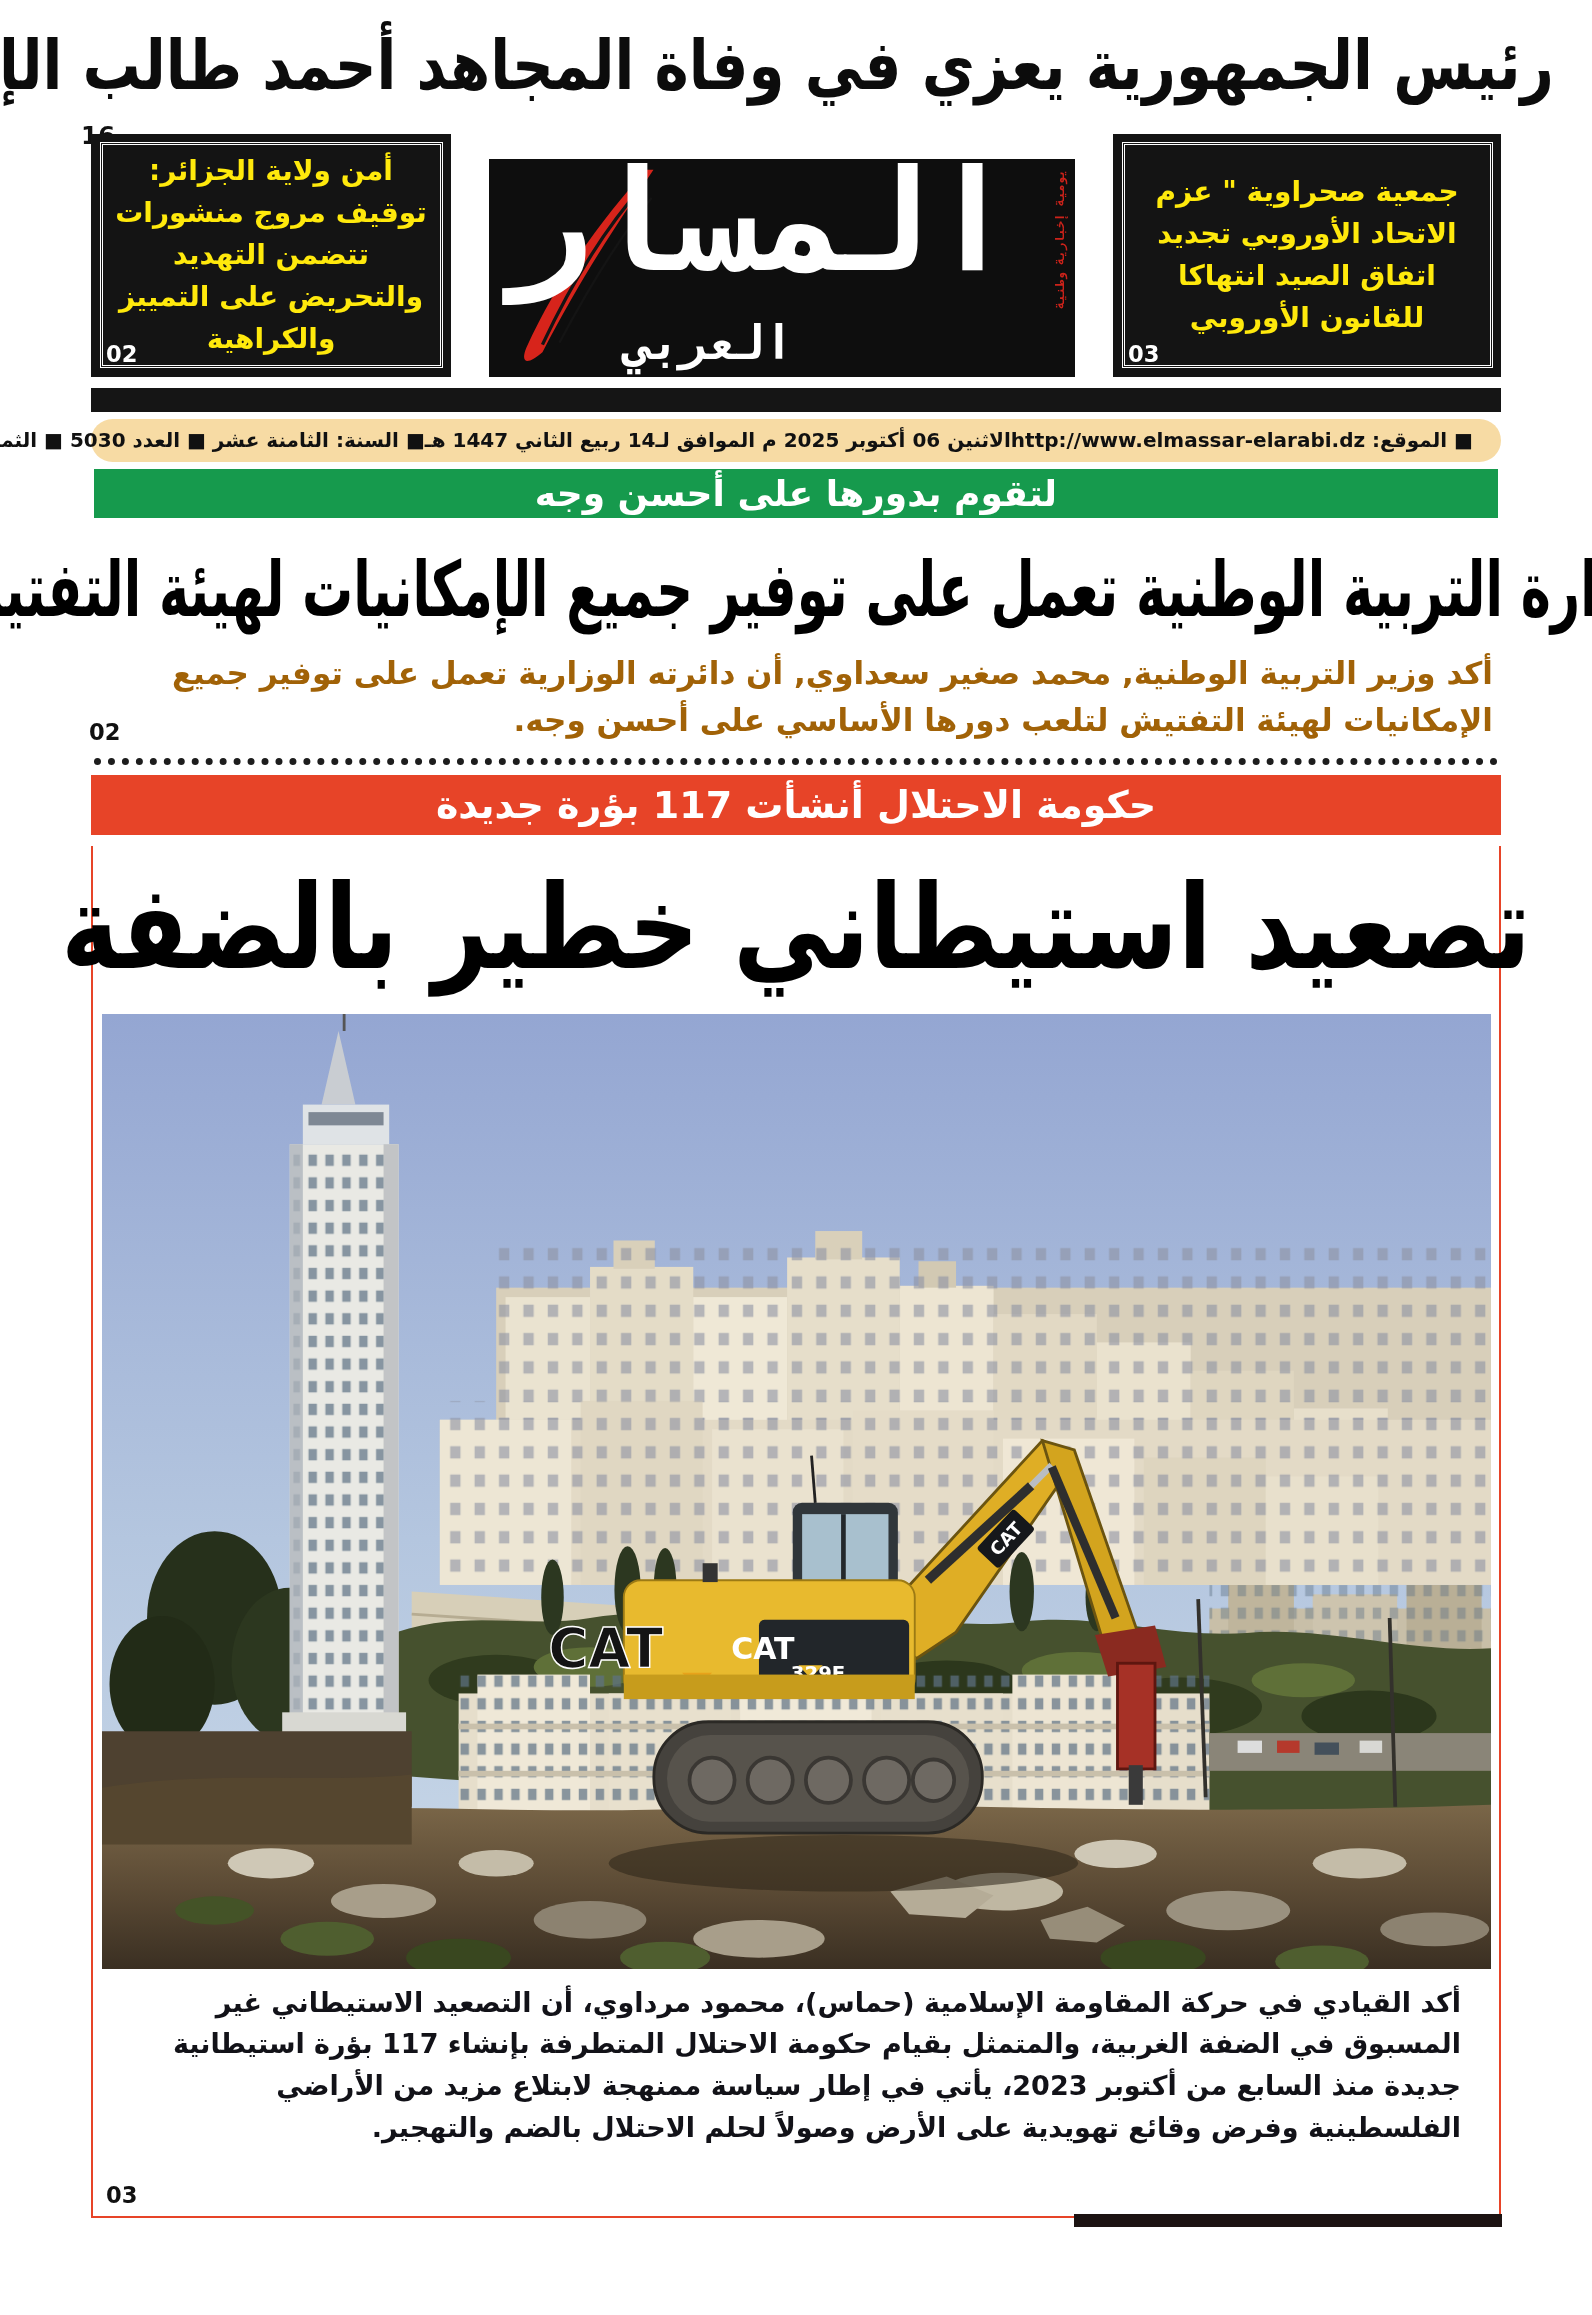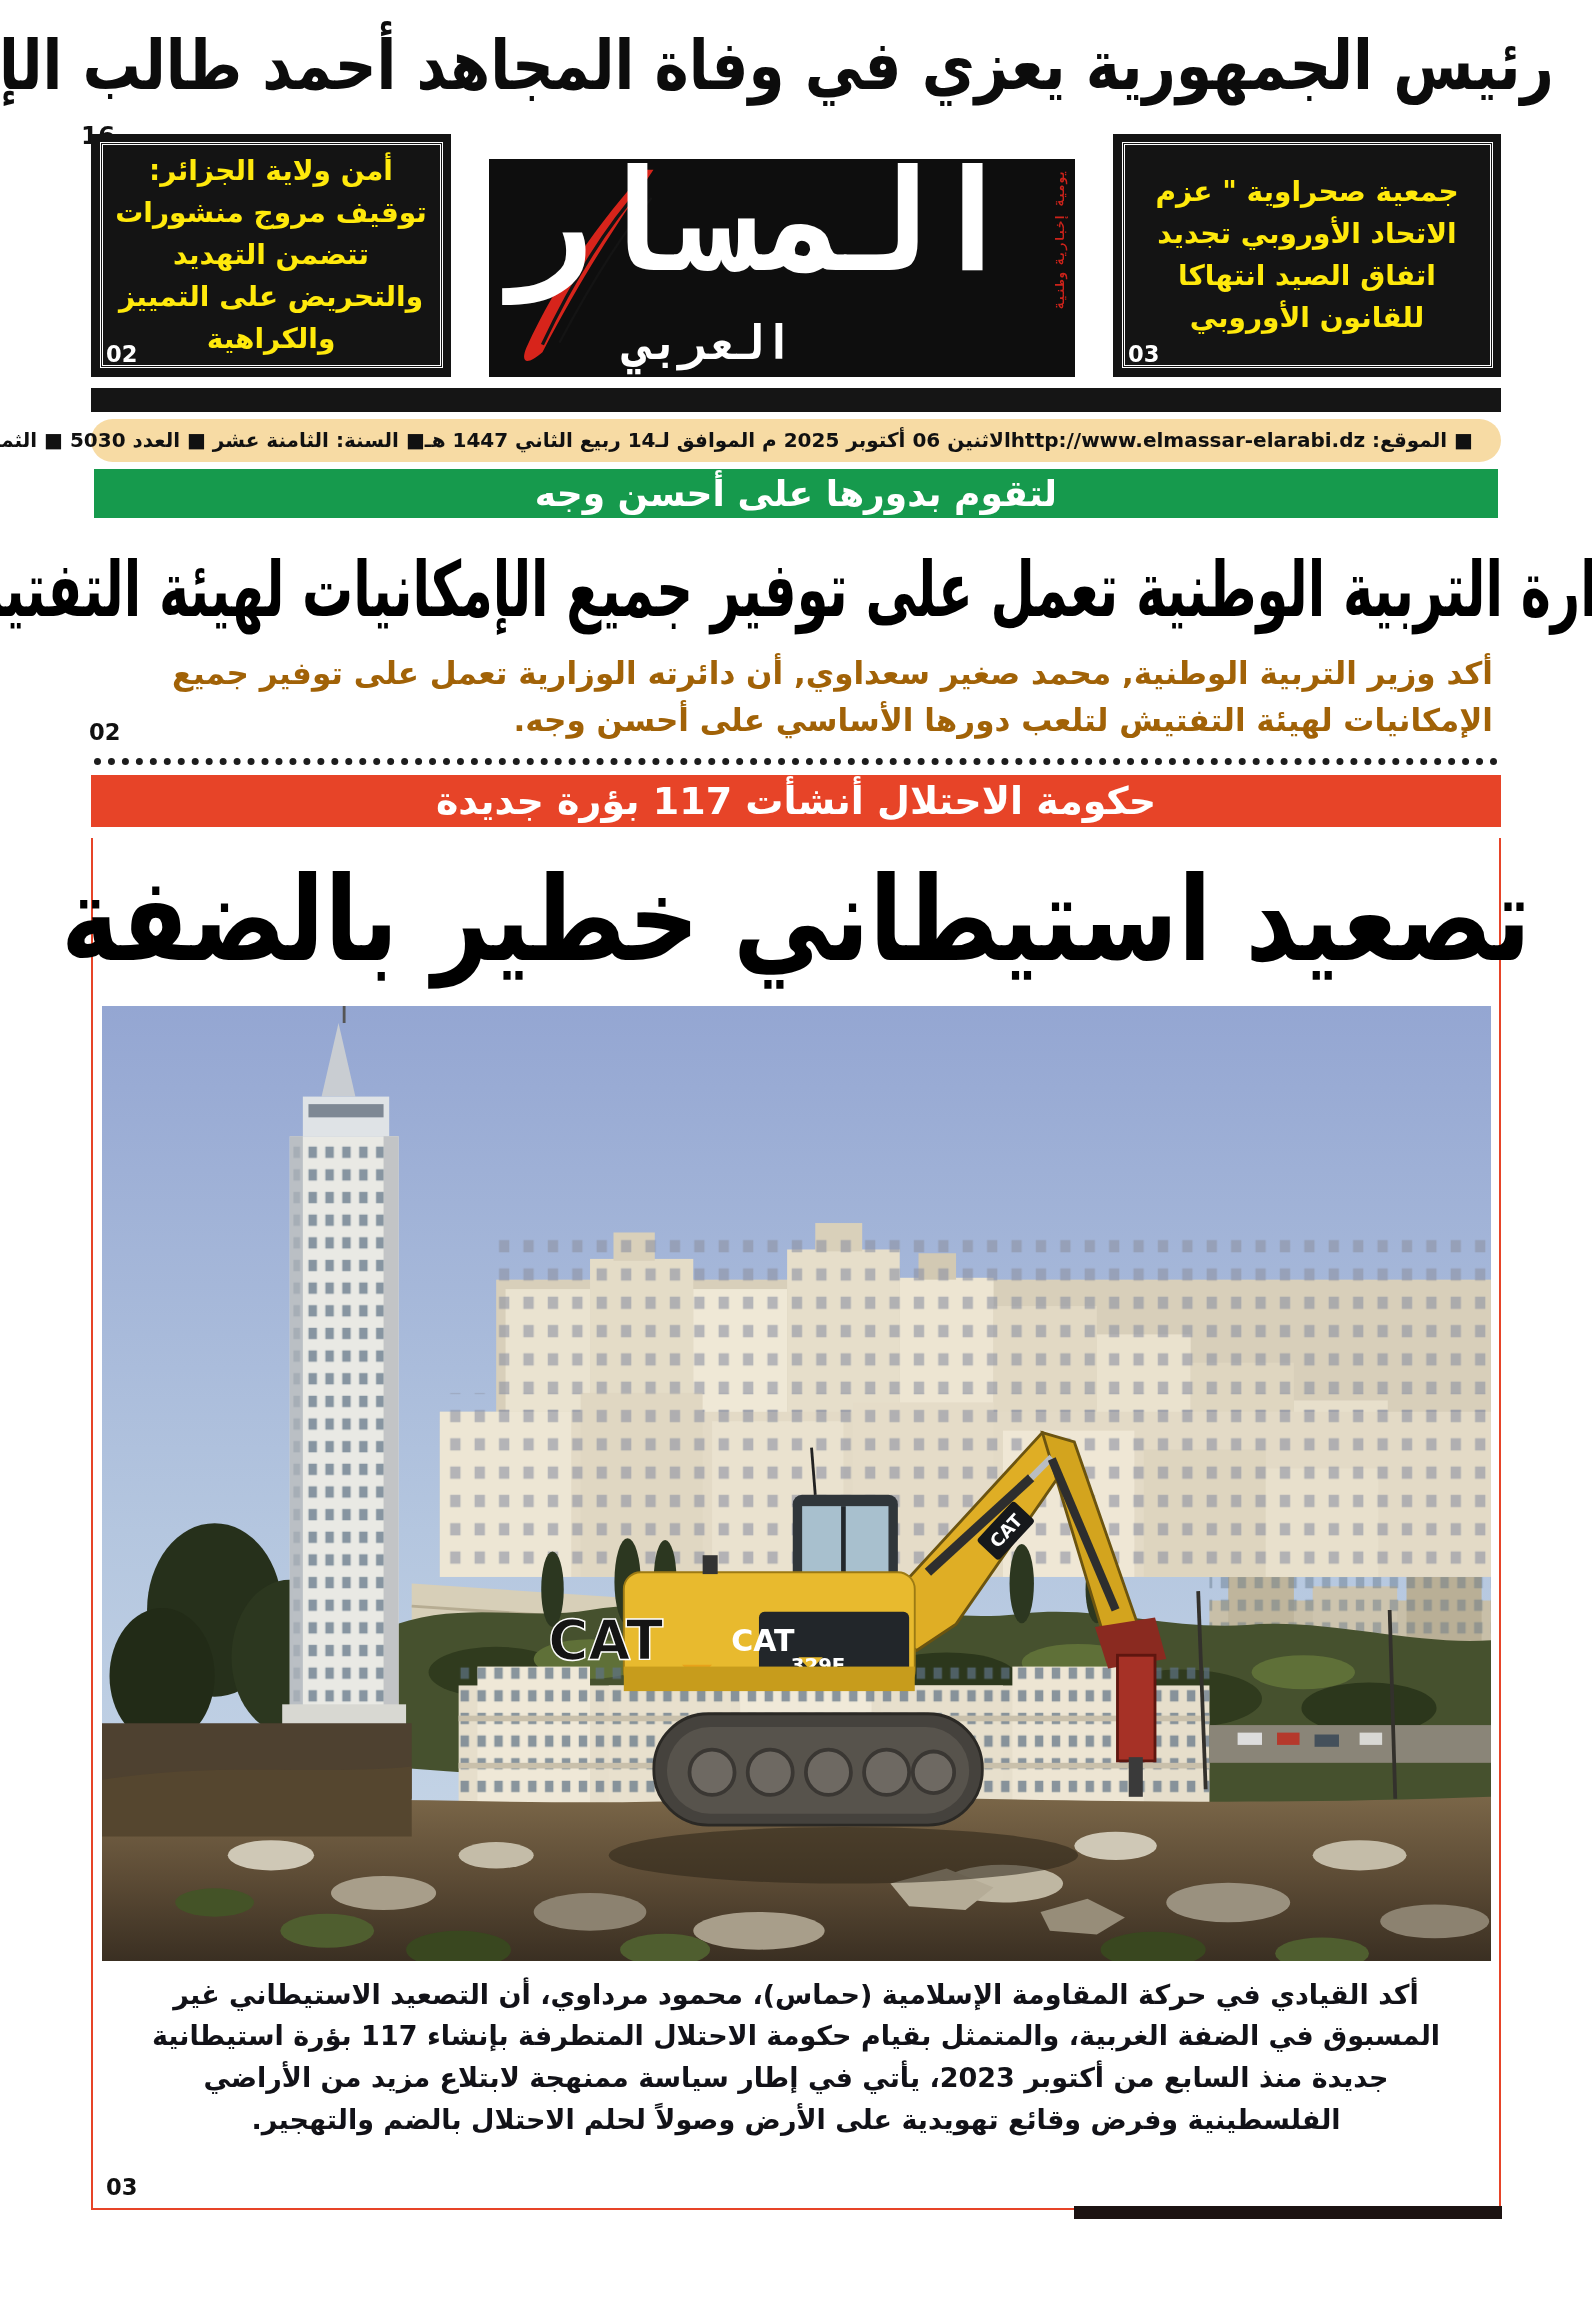--- a/index.html
+++ b/index.html
@@ -78,21 +78,21 @@
   }
   .edu-summary-wrap{position:relative;margin-top:1.9px;}
   .edu-summary{
     width:1394px;margin:0 auto;text-align:right;
     font-size:31px;font-weight:bold;line-height:1.5;color:#a16207;
   }
   .edu-ref{position:absolute;left:89px;bottom:-1.9px;font-size:22.6px;font-weight:bold;direction:ltr;}
   .dotted-rule{margin:15px 94px 9.4px;border-top:7.5px dotted #1d1d1d;}
   
   .kicker-red{
-    margin:0 91px;height:52px;background:#E74428;color:#fff;
+    margin:0 91px;height:60px;background:#E74428;color:#fff;
     display:flex;align-items:center;justify-content:center;
     font-size:38px;font-weight:bold;
   }
   .main-frame{
     margin:0 91px;border:2.8px solid #E74428;border-top:none;position:relative;
     padding-bottom:67px;box-sizing:border-box;
   }
   .main-headline{
     height:162px;display:flex;align-items:center;justify-content:center;
     font-size:98px;font-weight:bold;color:#000;white-space:nowrap;
@@ -100,21 +100,21 @@
   }
   .sub-row{display:flex;align-items:center;margin:13px 24.5px 11.3px;}
   .main-sub{
     flex:1;text-align:center;color:#E5352B;font-size:31px;font-weight:bold;line-height:1.3;
   }
   .squares{display:flex;gap:6.6px;margin-right:9.4px;margin-left:7.5px;}
   .squares i{width:19px;height:21px;background:#111;display:block;}
   .photo{margin:5.6px 8.5px 0;height:955px;position:relative;background:#9fb3d6;}
   .photo svg{display:block;width:100%;height:100%;}
   .caption{
-    margin:13px 38px 0;text-align:center;font-size:27px;font-weight:bold;
+    margin:13px 38px 0;text-align:right;font-size:27px;font-weight:bold;
     line-height:1.55;color:#121218;
   }
   .frame-ref{position:absolute;left:13px;bottom:7.5px;font-size:22.6px;font-weight:bold;direction:ltr;}
   .black-bar{
     position:absolute;right:-2.8px;bottom:-11.3px;width:428px;height:13px;background:#1c1312;
   }
 </style>
 </head>
 <body>
 

